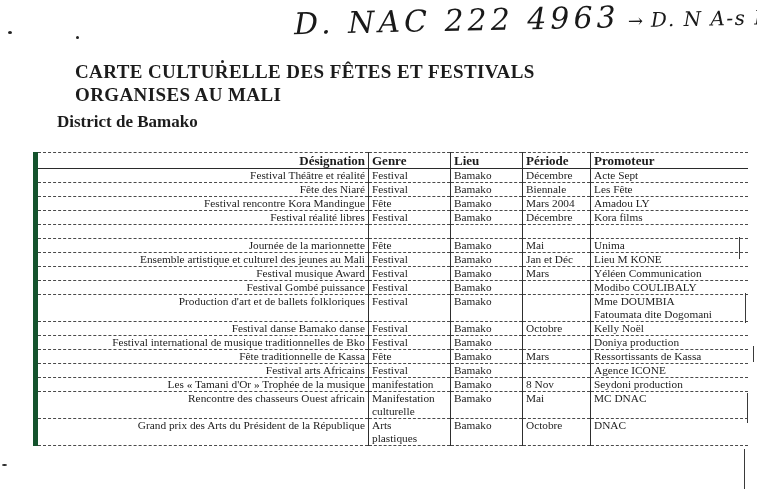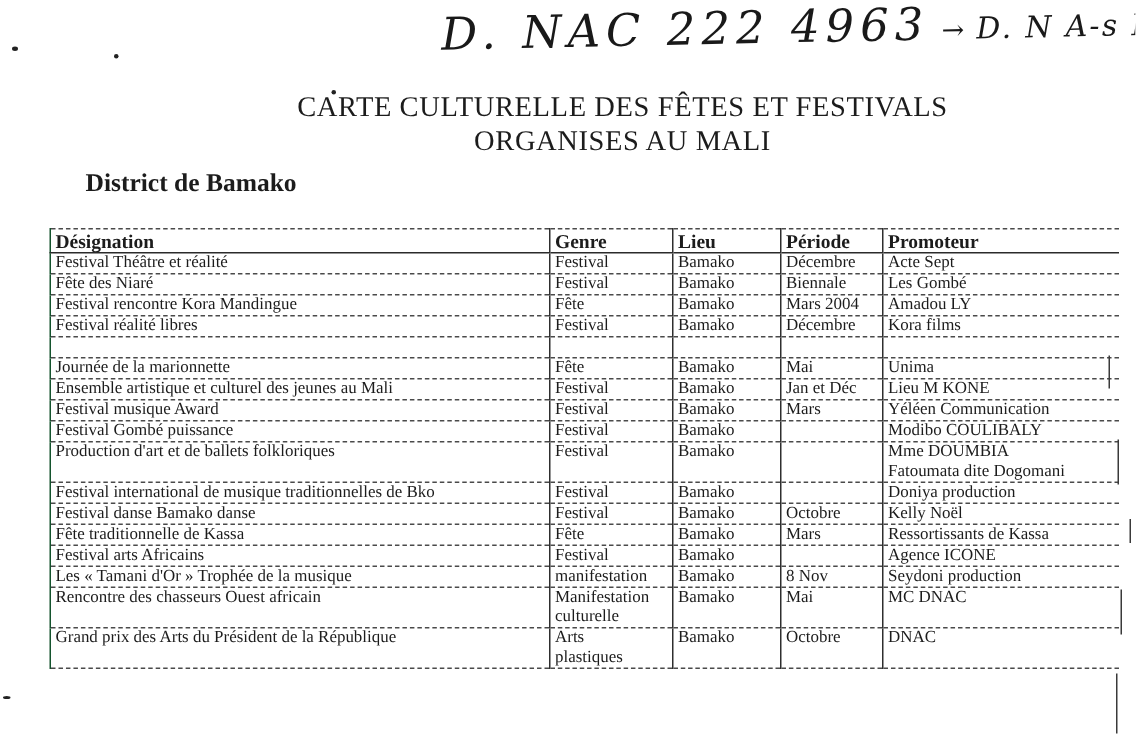--- a/index.html
+++ b/index.html
@@ -13,22 +13,22 @@
     position:absolute; top:0px; left:294px; white-space:nowrap;
     transform:rotate(-1.2deg); font-style:italic; font-family:"DejaVu Serif", serif;
     color:#191919;
   }
   .hw-big   { font-size:30px; letter-spacing:4px; }
   .hw-arrow { font-size:18px; letter-spacing:0; padding:0 3px; }
   .hw-small { font-size:20px; letter-spacing:1.5px; }
 
   
   .title {
-    position:absolute; top:60px; left:75px; width:680px; text-align:center;
-    font-weight:normal; font-size:19px; letter-spacing:0.4px; line-height:23px;
+    position:absolute; top:60px; left:75px; width:680px; text-align:left;
+    font-weight:bold; font-size:19px; letter-spacing:0.4px; line-height:23px;
   }
 
   
   .district {
     position:absolute; top:112px; left:57px; margin:0;
     font-size:17px; font-weight:bold;
   }
 
   
   table.fest {
@@ -40,21 +40,21 @@
     overflow:hidden; white-space:pre-line;
   }
   table.fest th {
     font-weight:bold; font-size:13px; height:15px; line-height:15px;
     border-top:1px dashed #4a4a4a; border-bottom:1px solid #2b2b2b;
   }
   table.fest td {
     font-size:11.3px; height:13px; line-height:13px;
     border-bottom:1px dashed #4a4a4a;
   }
-  table.fest th:first-child, table.fest td:first-child { border-left:1px solid #14532d; }
+  table.fest th:first-child, table.fest td:first-child { border-left:5px solid #14532d;text-align:right; }
   table.fest th + th, table.fest td + td { border-left:1px solid #2e2e2e; }
   td.c-lieu { font-size:10px; }
   td.c-periode { font-size:11.3px; }
 
   
   .seg   { position:absolute; width:1px; background:#3a3a3a; }
   .speck { position:absolute; background:#222; border-radius:50%; }
 </style>
 </head>
 <body>
@@ -97,21 +97,21 @@
       <td class="c-genre">Festival</td>
       <td class="c-lieu">Bamako</td>
       <td class="c-periode">Décembre</td>
       <td class="c-promoteur">Acte Sept</td>
     </tr>
         <tr>
       <td class="c-designation">Fête des Niaré</td>
       <td class="c-genre">Festival</td>
       <td class="c-lieu">Bamako</td>
       <td class="c-periode">Biennale</td>
-      <td class="c-promoteur">Les Gombé</td>
+      <td class="c-promoteur">Les Fête</td>
     </tr>
         <tr>
       <td class="c-designation">Festival rencontre Kora Mandingue</td>
       <td class="c-genre">Fête</td>
       <td class="c-lieu">Bamako</td>
       <td class="c-periode">Mars 2004</td>
       <td class="c-promoteur">Amadou LY</td>
     </tr>
         <tr>
       <td class="c-designation">Festival réalité libres</td>
@@ -157,32 +157,32 @@
     </tr>
         <tr>
       <td class="c-designation">Production d'art et de ballets folkloriques</td>
       <td class="c-genre">Festival</td>
       <td class="c-lieu">Bamako</td>
       <td class="c-periode"></td>
       <td class="c-promoteur">Mme DOUMBIA
 Fatoumata dite Dogomani</td>
     </tr>
         <tr>
-      <td class="c-designation">Festival international de musique traditionnelles de Bko</td>
-      <td class="c-genre">Festival</td>
-      <td class="c-lieu">Bamako</td>
-      <td class="c-periode"></td>
-      <td class="c-promoteur">Doniya production</td>
-    </tr>
-        <tr>
       <td class="c-designation">Festival danse Bamako danse</td>
       <td class="c-genre">Festival</td>
       <td class="c-lieu">Bamako</td>
       <td class="c-periode">Octobre</td>
       <td class="c-promoteur">Kelly Noël</td>
+    </tr>
+        <tr>
+      <td class="c-designation">Festival international de musique traditionnelles de Bko</td>
+      <td class="c-genre">Festival</td>
+      <td class="c-lieu">Bamako</td>
+      <td class="c-periode"></td>
+      <td class="c-promoteur">Doniya production</td>
     </tr>
         <tr>
       <td class="c-designation">Fête traditionnelle de Kassa</td>
       <td class="c-genre">Fête</td>
       <td class="c-lieu">Bamako</td>
       <td class="c-periode">Mars</td>
       <td class="c-promoteur">Ressortissants de Kassa</td>
     </tr>
         <tr>
       <td class="c-designation">Festival arts Africains</td>

